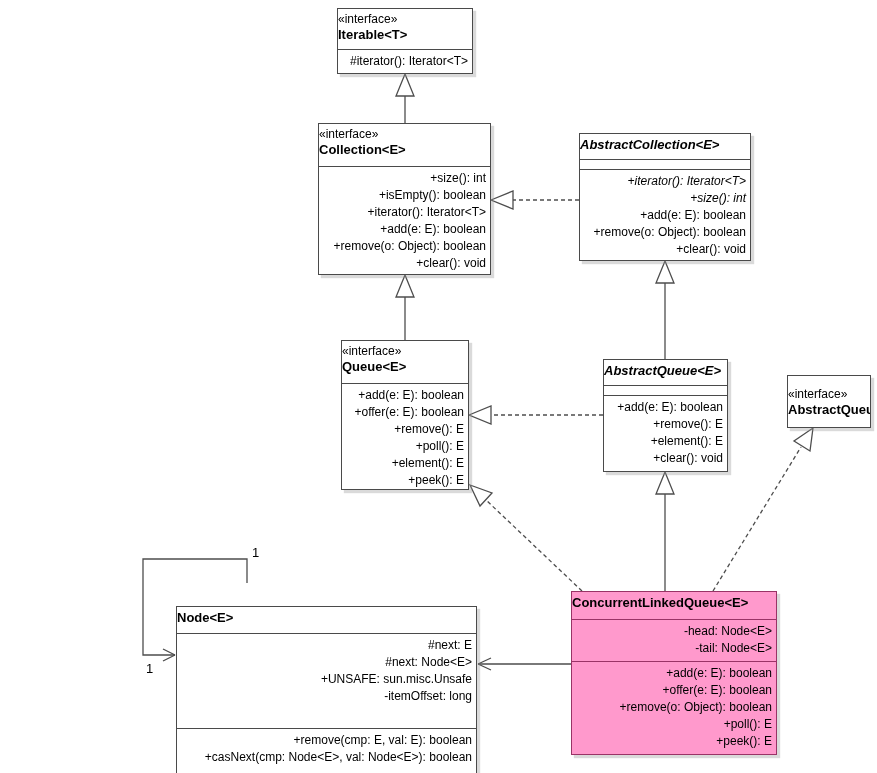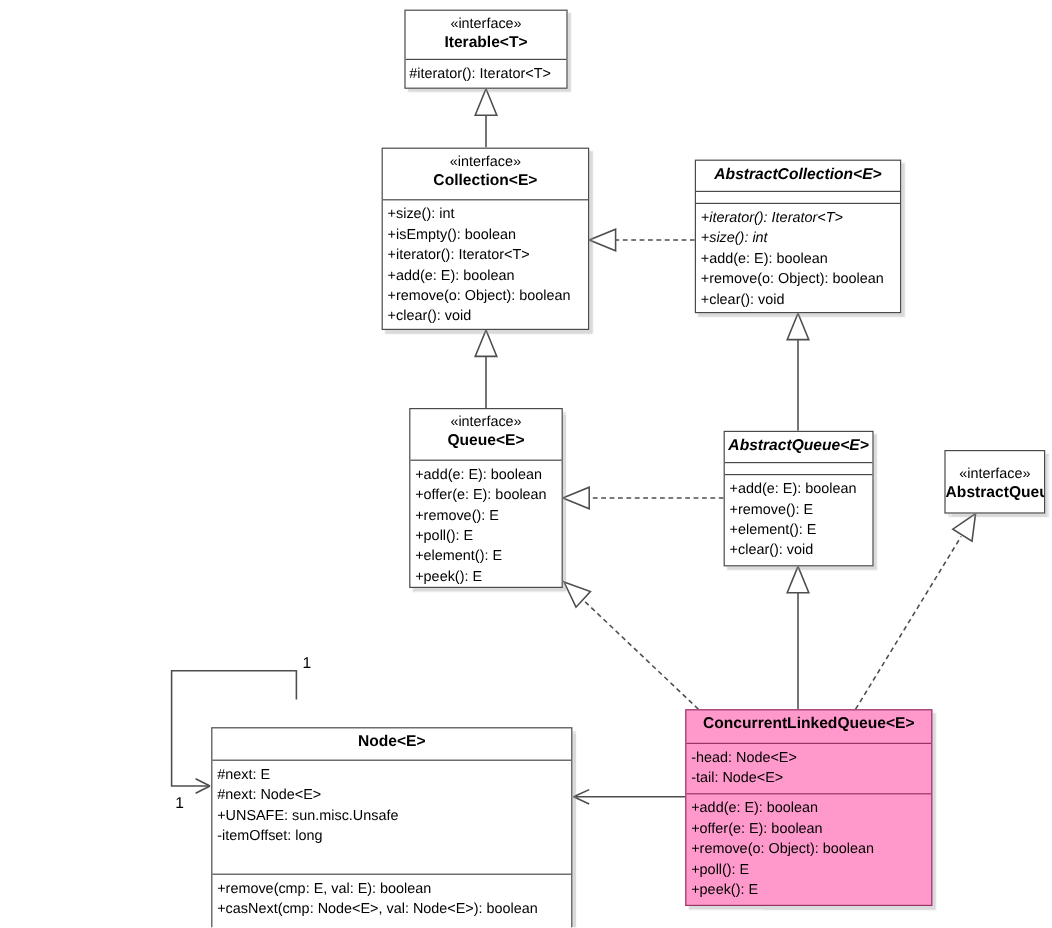--- a/index.html
+++ b/index.html
@@ -21,32 +21,32 @@
     position: absolute;
     background: #ffffff;
     border: 1.5px solid #4a4a4a;
     box-sizing: border-box;
     box-shadow: 3px 3px 1px rgba(150,150,150,0.35);
     font-size: 12px;
     line-height: 15px;
   }
   .uml-title {
     box-sizing: border-box;
-    text-align: center;
     padding-top: 3px;
     overflow: hidden;
   }
   .uml-stereotype { font-size: 12px; }
   .uml-classname { font-weight: bold; font-size: 13px; }
   .abstract .uml-classname { font-style: italic; }
   .uml-compartment {
     box-sizing: border-box;
     border-top: 1.5px solid #4a4a4a;
     padding: 3px 4px 0 4px;
     overflow: hidden;
+    text-align: right;
   }
   .uml-member {
     white-space: nowrap;
     line-height: 17px;
     font-size: 12px;
   }
   .uml-member.italic { font-style: italic; }
   .uml-empty { padding: 0; height: 10px; }
   
   .highlight { background: #ff99cc; border-color: #993366; }

